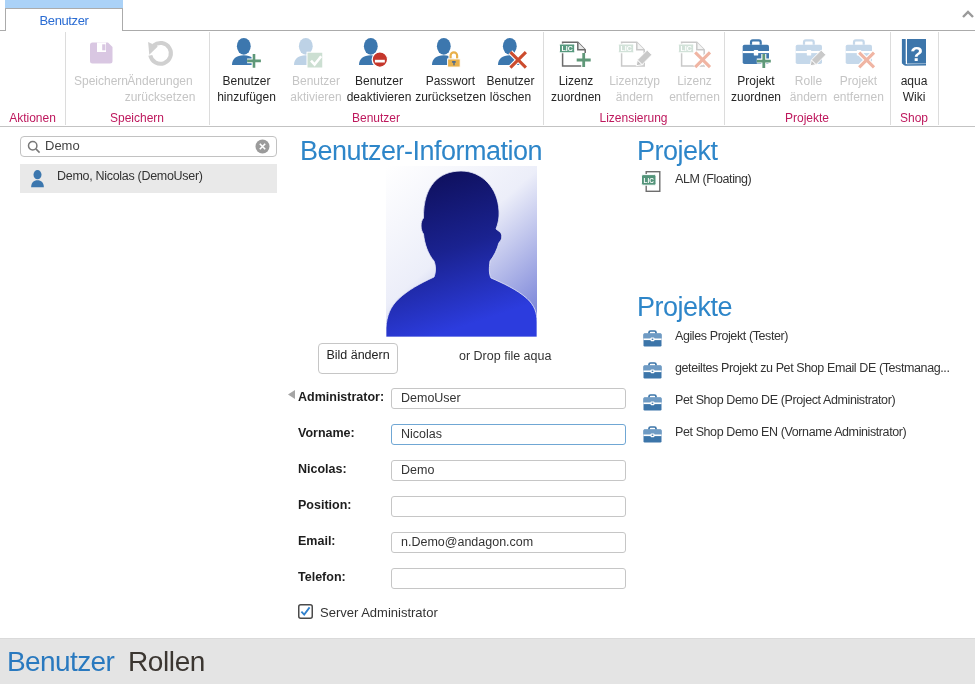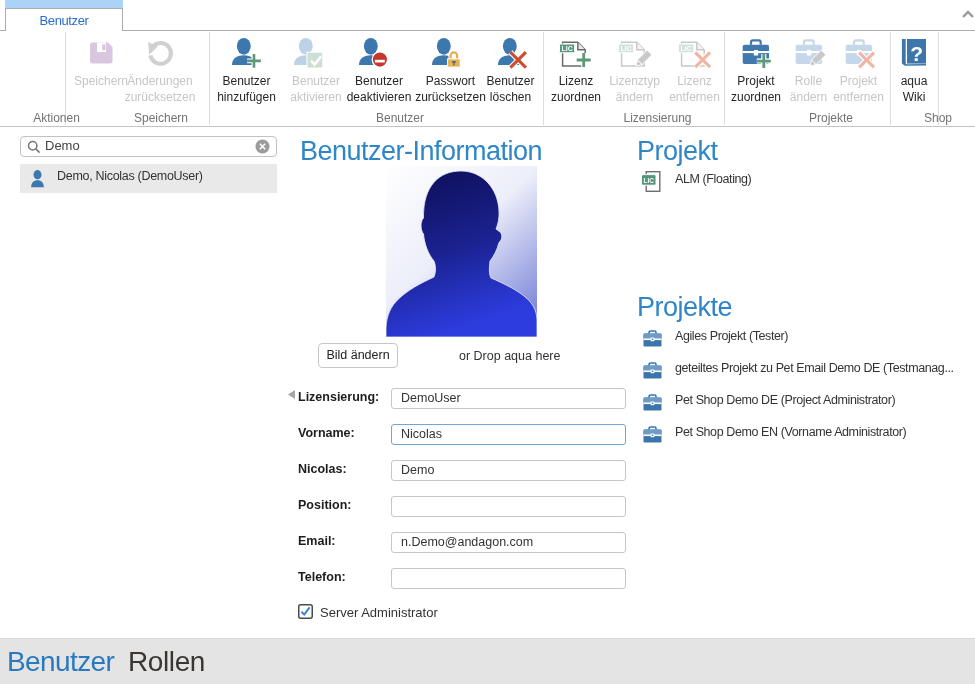--- a/index.html
+++ b/index.html
@@ -15,21 +15,21 @@
   #tabline-r{left:123px;top:30px;width:852px;height:1px;background:#ababab;}
   
   #ribbon{left:0;top:31px;width:975px;height:95px;background:#fff;
           border-bottom:1px solid #c3c3c3;box-sizing:content-box;}
   .vsep{position:absolute;top:1px;width:1px;height:93px;background:#dcdcdc;}
   .rbtn{position:absolute;top:4px;text-align:center;}
   .rbtn svg{display:block;margin:2px auto 0 auto;}
   .rbtn svg.pabs{position:absolute;top:2px;margin:0;}
   .rlbl{font-size:12px;line-height:16px;color:#262626;margin-top:4px;position:relative;}
   .rlbl.dis{color:#c5c5c5;}
-  .grplbl{position:absolute;top:80px;font-size:12px;color:#737373;text-align:center;padding-left:24px;}
+  .grplbl{position:absolute;top:80px;font-size:12px;color:#be185d;text-align:center;}
   
   #search{left:20px;top:136px;width:257px;height:21px;border:1px solid #c2c2c2;
           border-radius:4px;box-sizing:border-box;background:#fff;}
   #searchtxt{left:45px;top:138px;font-size:13px;color:#444;}
   #listitem{left:20px;top:164px;width:257px;height:29px;background:#e9e9e9;}
   #listtxt{left:57px;top:169px;font-size:12.5px;color:#333;letter-spacing:-0.3px;}
   
   .h1{font-size:27px;color:#2e86c9;letter-spacing:-0.5px;}
   
   .flabel{font-size:12.5px;font-weight:bold;color:#1d1d1d;}
@@ -268,27 +268,27 @@
       C 116.5 117 131 123.5 141 132.5
       C 148.5 139.5 151 146.5 151 156
       L 151 171 L 0 171 L 0 162
       C 0.5 150 4.5 140.5 12.5 133
       C 22 124 34 117.5 48 111
       C 50 106 50 100 48 95
       C 42 88 38.5 78 37.5 68
       C 34.5 64 34 56 37.5 52
       C 37 20 53 5 75 5 Z" fill="url(#asil)" stroke="#e6e9f8" stroke-width="0.8"></path>
   </svg>
-  <div class="abs" style="left:318px;top:343px;width:80px;height:25px;border:1px solid #c6c6c6;border-radius:4px;box-sizing:border-box;background:#fff;text-align:center;font-size:12.5px;color:#222;line-height:23px">Bild ändern</div>
-  <div class="abs" style="left:459px;top:349px;font-size:12.5px;color:#333">or Drop aqua here</div>
+  <div class="abs" style="left:318px;top:343px;width:80px;height:31px;border:1px solid #c6c6c6;border-radius:4px;box-sizing:border-box;background:#fff;text-align:center;font-size:12.5px;color:#222;line-height:23px">Bild ändern</div>
+  <div class="abs" style="left:459px;top:349px;font-size:12.5px;color:#333">or Drop file aqua</div>
 
   <svg class="abs" style="left:288px;top:390px" width="7" height="9" viewBox="0 0 7 9">
     <path d="M7 0 L7 9 L0 4.5 Z" fill="#a5a5a5"></path>
   </svg>
-  <div class="abs flabel" style="left:298px;top:390px">Lizensierung:</div>
+  <div class="abs flabel" style="left:298px;top:390px">Administrator:</div>
   <div class="abs finput" style="top:388px">DemoUser</div>
   <div class="abs flabel" style="left:298px;top:426px">Vorname:</div>
   <div class="abs finput" style="top:424px;border-color:#70a7d4">Nicolas</div>
   <div class="abs flabel" style="left:298px;top:462px">Nicolas:</div>
   <div class="abs finput" style="top:460px">Demo</div>
   <div class="abs flabel" style="left:298px;top:498px">Position:</div>
   <div class="abs finput" style="top:496px"></div>
   <div class="abs flabel" style="left:298px;top:534px">Email:</div>
   <div class="abs finput" style="top:532px">n.Demo@andagon.com</div>
   <div class="abs flabel" style="left:298px;top:570px">Telefon:</div>
@@ -326,19 +326,19 @@
         <path d="M6 3.5 V2.6 a1.6 1.6 0 0 1 1.6 -1.6 h3.8 a1.6 1.6 0 0 1 1.6 1.6 V3.5" stroke="#3c75a9" stroke-width="1.7" fill="none"></path>
         <rect x="0.5" y="3.5" width="18" height="13" rx="1.2" fill="#3c75a9"></rect>
         <path d="M0.5 8.4 V4.7 a1.2 1.2 0 0 1 1.2-1.2 h15.6 a1.2 1.2 0 0 1 1.2 1.2 V8.4 Z" fill="#6f9bc4"></path>
         <rect x="0.5" y="8.4" width="18" height="1.7" fill="#fff"></rect>
         <rect x="7.6" y="7.6" width="3.8" height="3.6" rx="0.7" fill="#fff"></rect>
         <rect x="8.7" y="8.6" width="1.6" height="1.3" fill="#3c75a9"></rect>
       </g>
     </defs>
   </svg>
   <div class="abs itemtxt" style="left:675px;top:329px">Agiles Projekt (Tester)</div>
-  <div class="abs itemtxt" style="left:675px;top:361px">geteiltes Projekt zu Pet Email Demo DE (Testmanag...</div>
+  <div class="abs itemtxt" style="left:675px;top:361px">geteiltes Projekt zu Pet Shop Email DE (Testmanag...</div>
   <div class="abs itemtxt" style="left:675px;top:393px">Pet Shop Demo DE (Project Administrator)</div>
   <div class="abs itemtxt" style="left:675px;top:425px">Pet Shop Demo EN (Vorname Administrator)</div>
 
   <div class="abs" id="bottombar"></div>
   <div class="abs" id="bb-benutzer">Benutzer</div>
   <div class="abs" id="bb-rollen">Rollen</div>
 
 </body></html>

